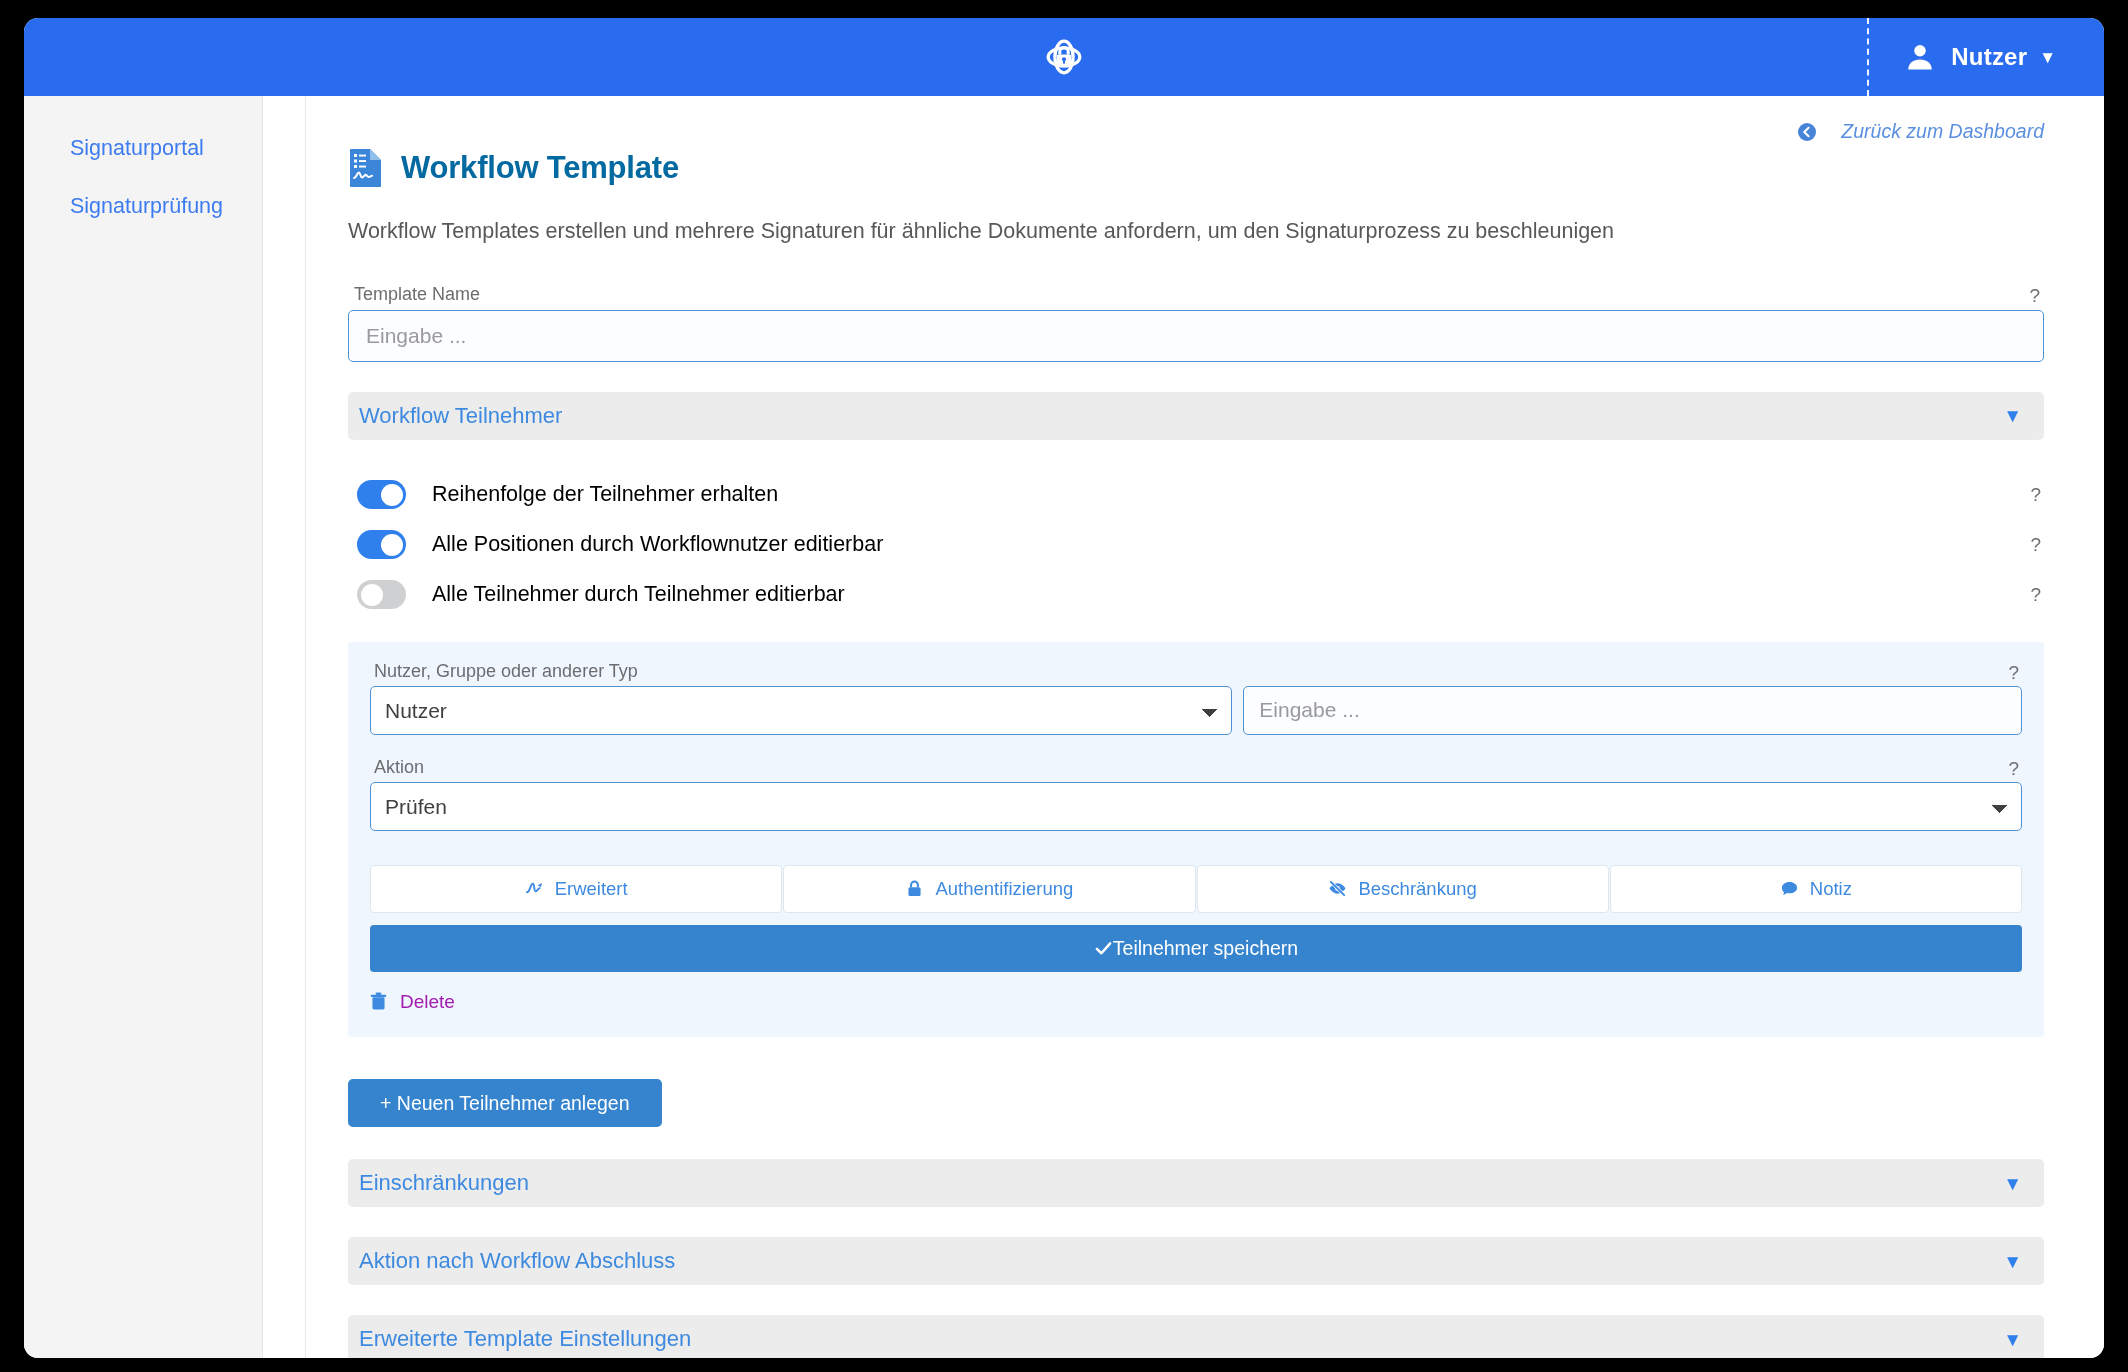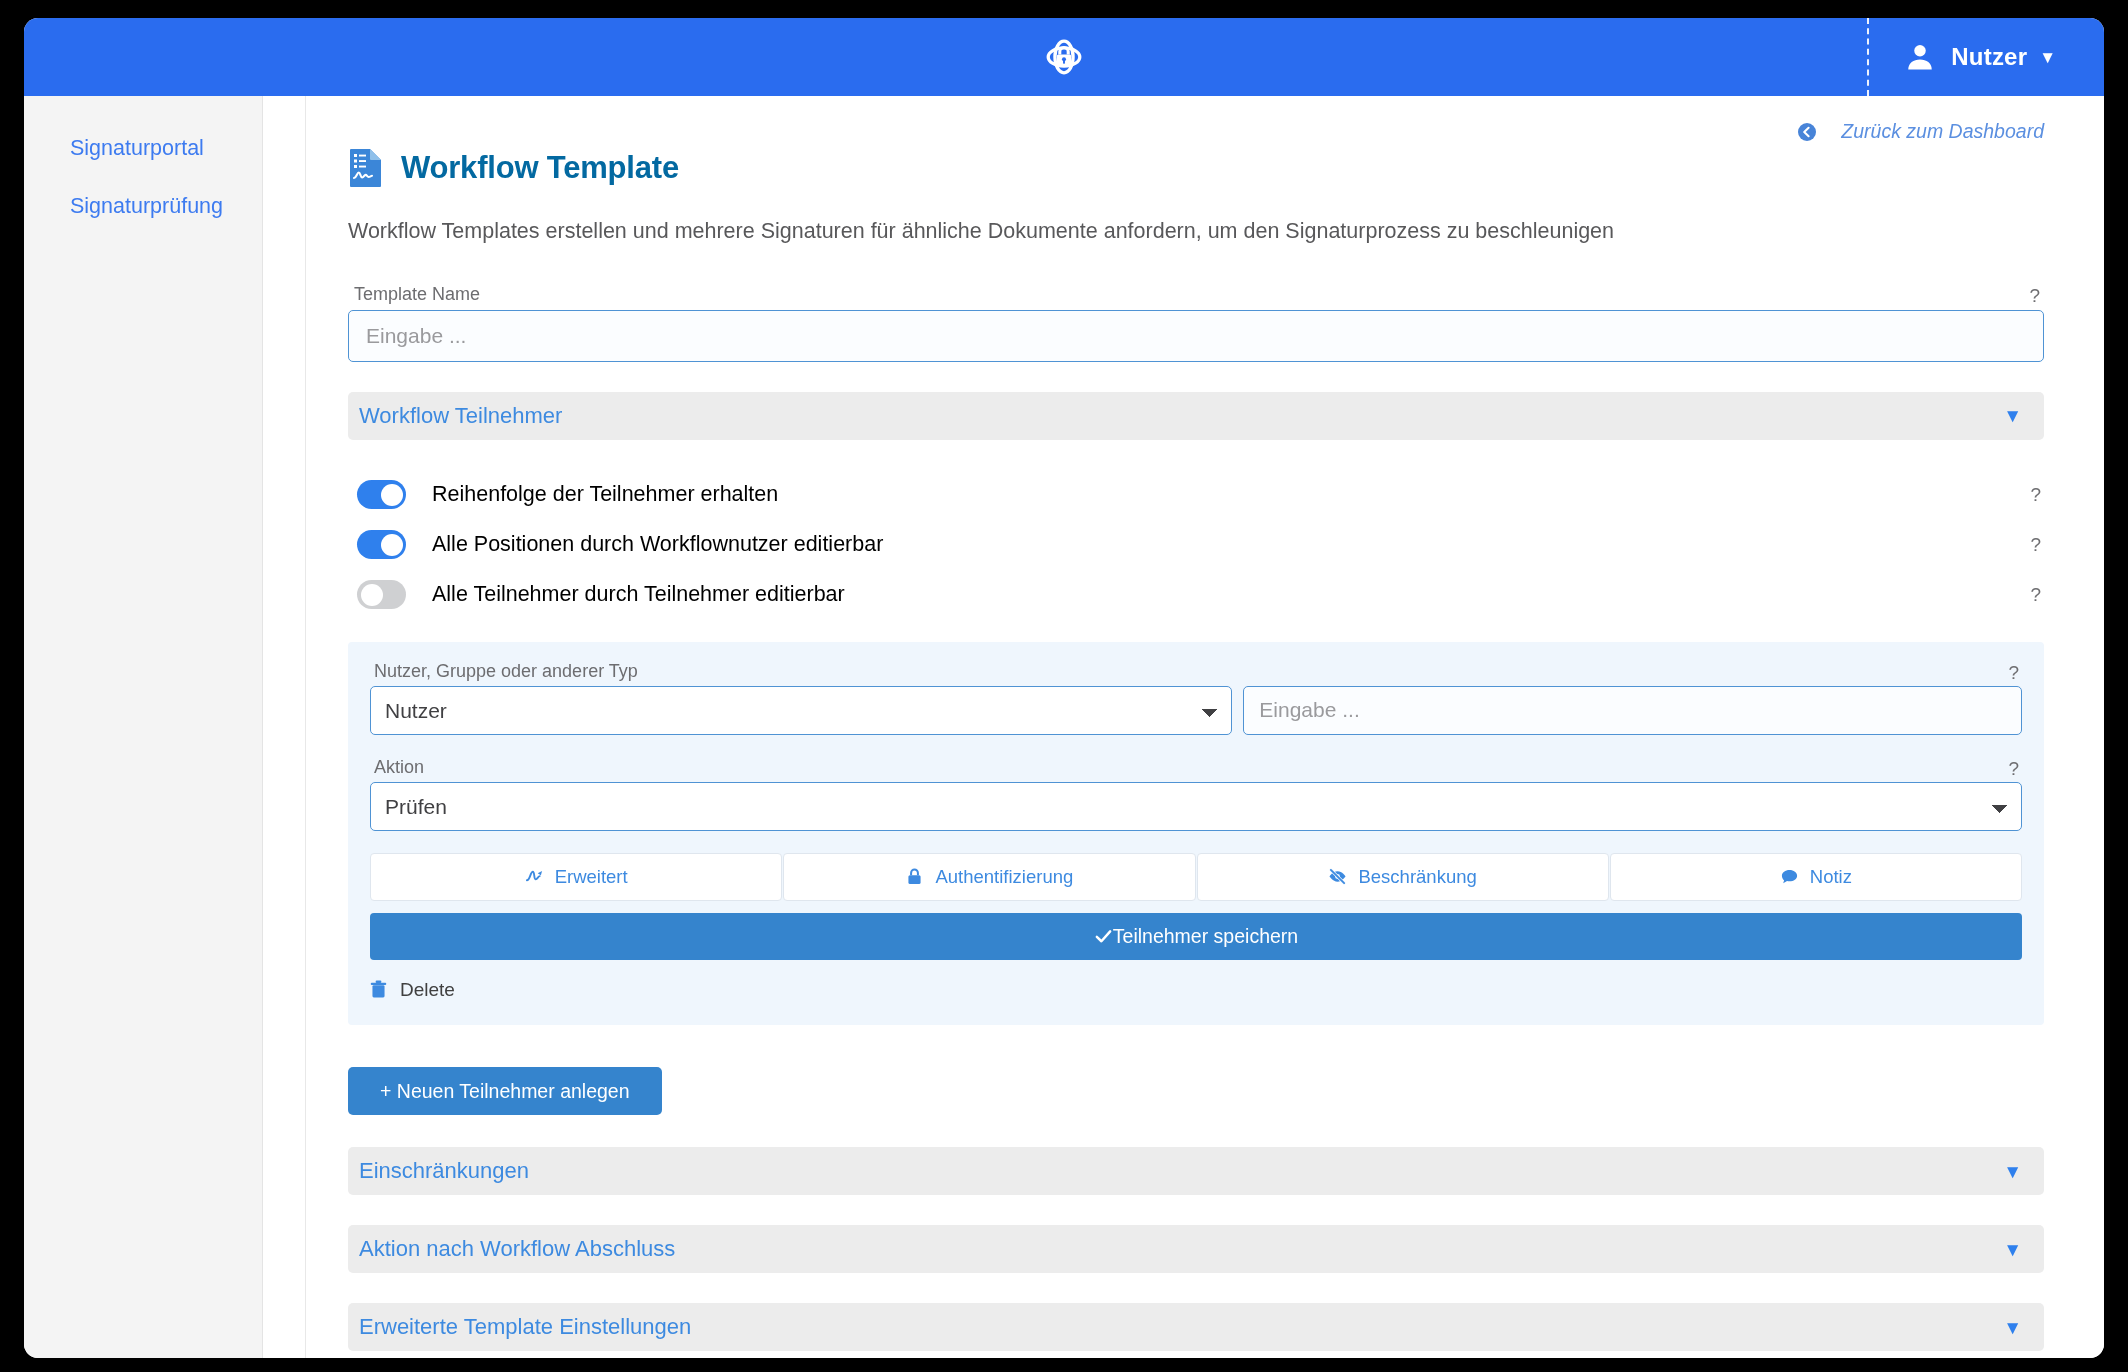--- a/index.html
+++ b/index.html
@@ -266,21 +266,21 @@
     font-family: "Liberation Sans", sans-serif;
     font-size: 21px;
     color: #343437;
   }
   .card-input::placeholder { color: #9a9a9d; }
   .select-full { width: 100%; }
 
   .opt-buttons {
     display: flex;
     gap: 1px;
-    margin-top: 22px;
+    margin-top: 34px;
   }
   .opt-btn {
     flex: 1;
     height: 48px;
     background: #ffffff;
     border: 1px solid #dfe6ee;
     border-radius: 4px;
     display: flex;
     align-items: center;
     justify-content: center;
@@ -307,21 +307,21 @@
     justify-content: center;
     cursor: pointer;
   }
   .check-icon { width: 19px; height: 19px; display: block; }
 
   .delete-row {
     margin-top: 19px;
     display: inline-flex;
     align-items: center;
     gap: 13px;
-    color: #404040;
+    color: #a21caf;
     font-size: 19px;
     cursor: pointer;
   }
   .trash-icon { width: 17px; height: 19px; display: block; }
 
   
   .add-participant-btn {
     margin-top: 42px;
     height: 48px;
     padding: 0 32px;

